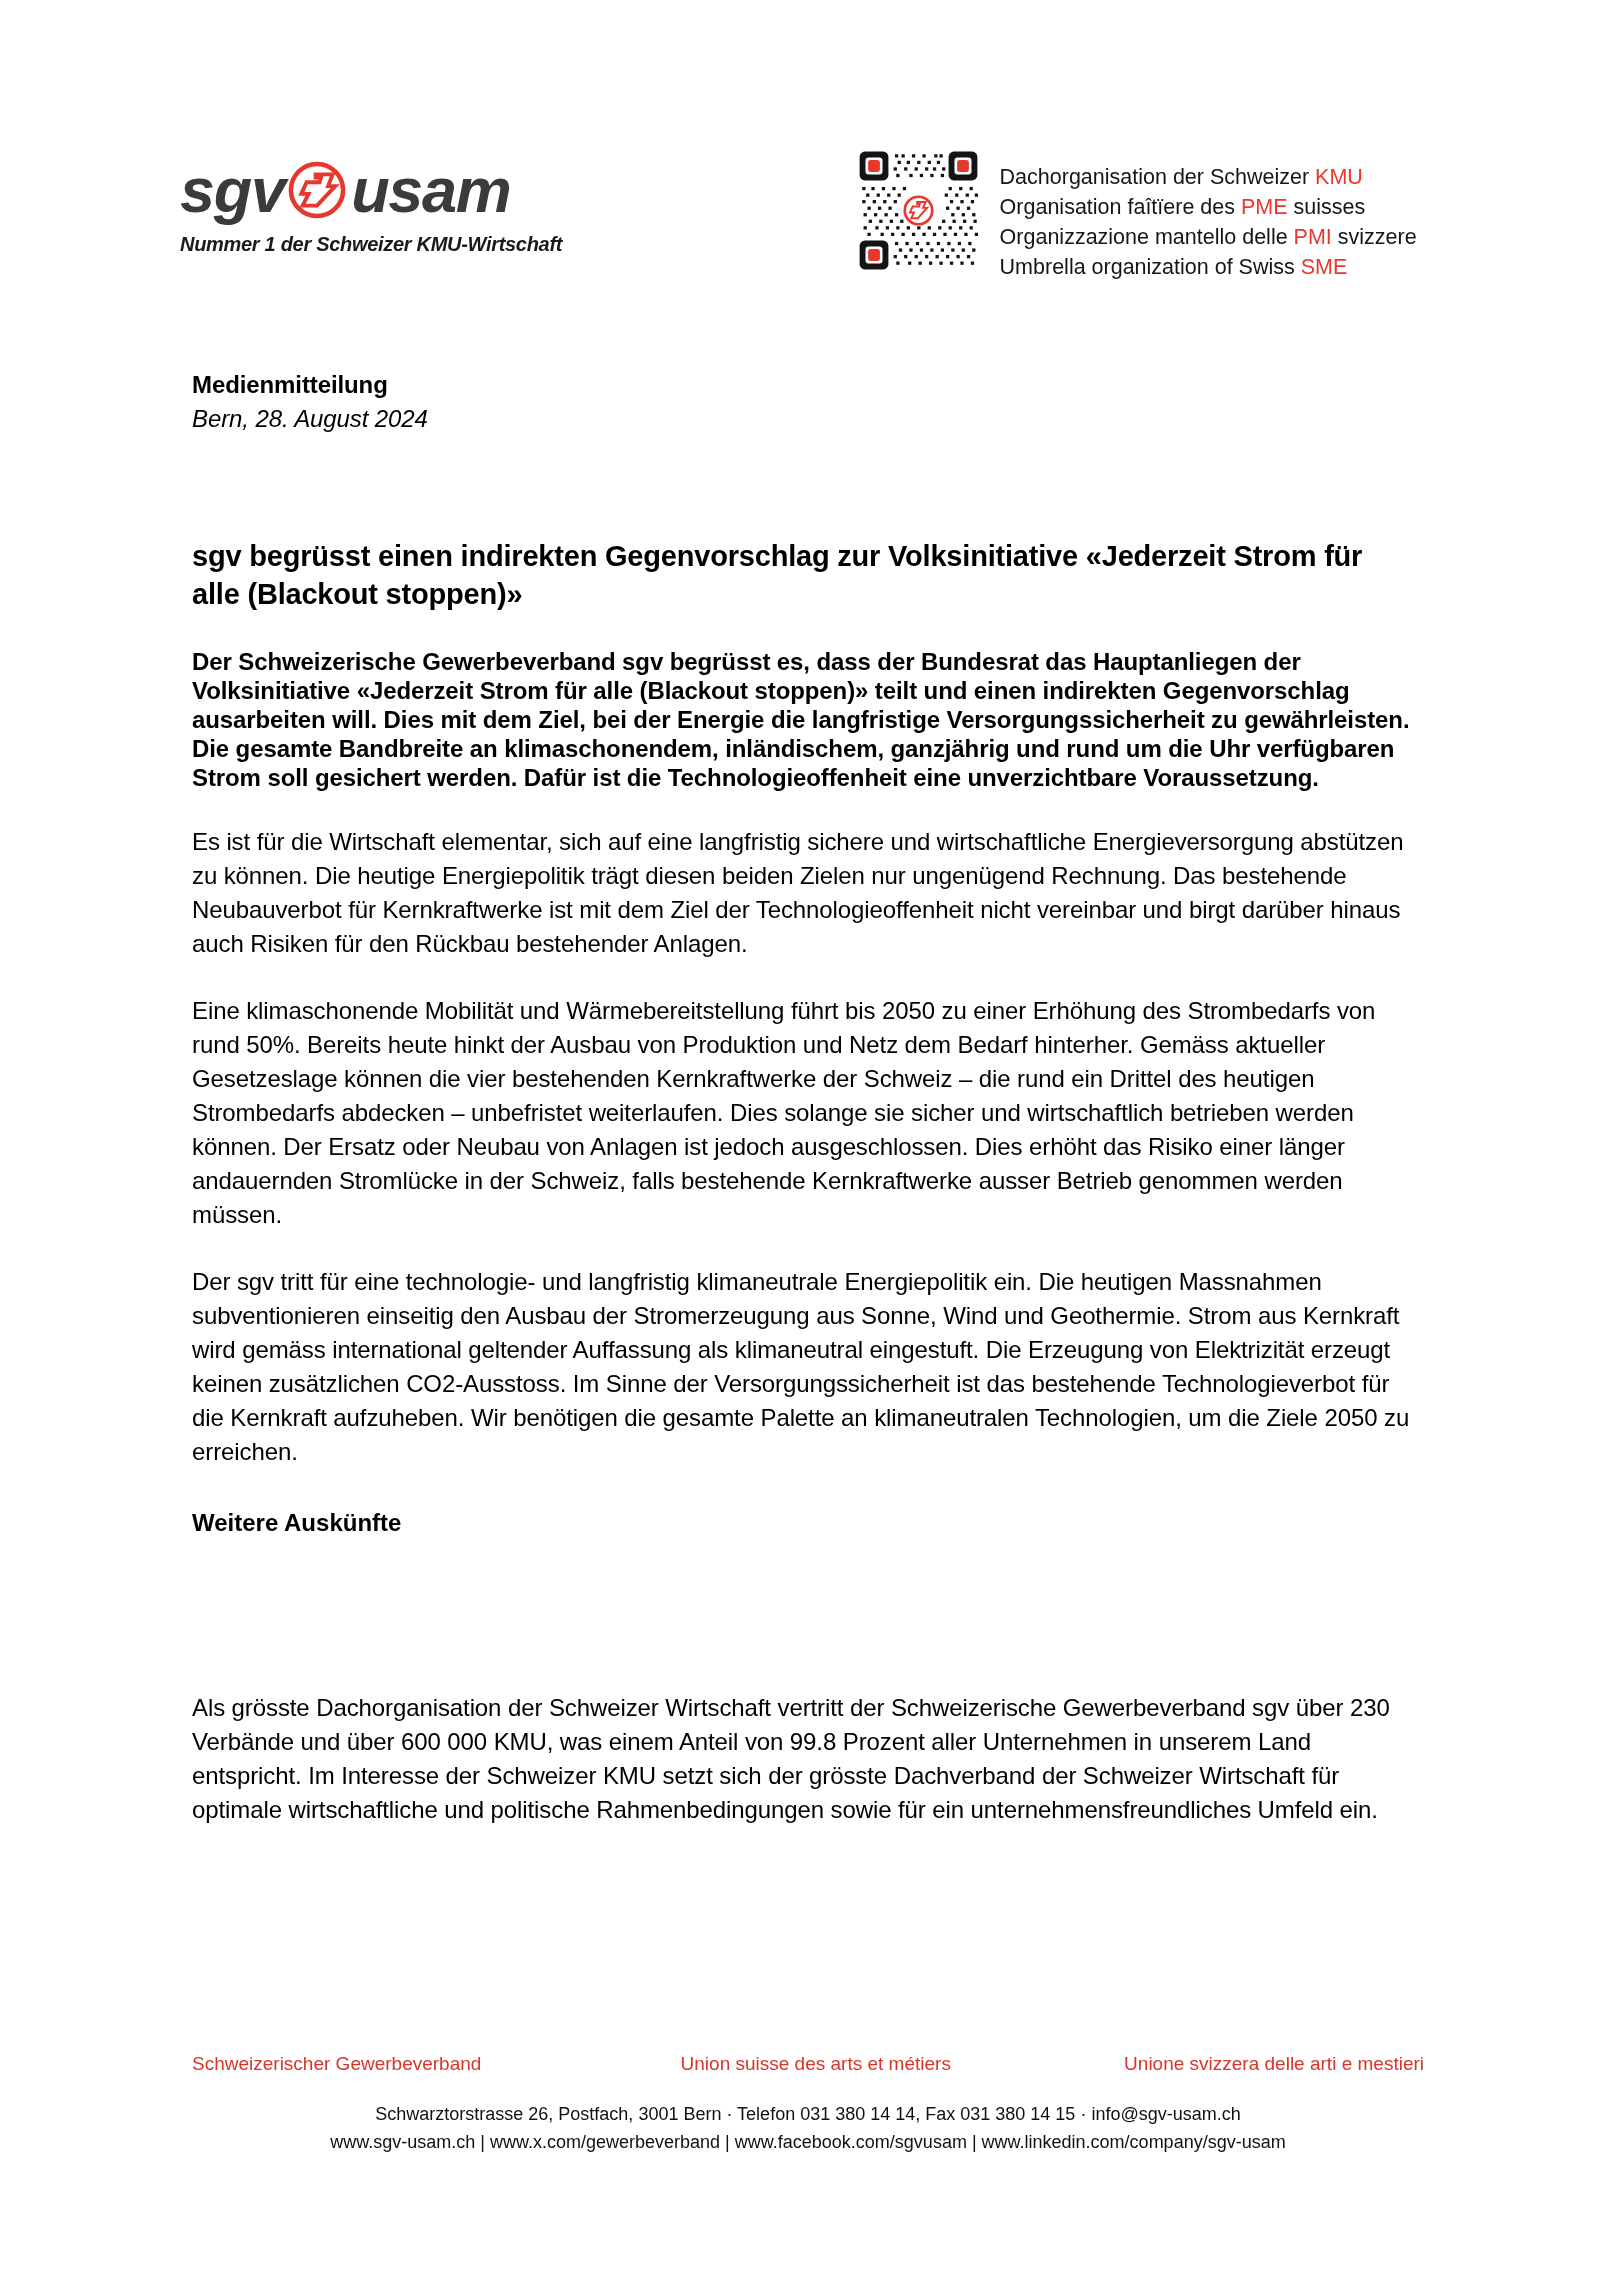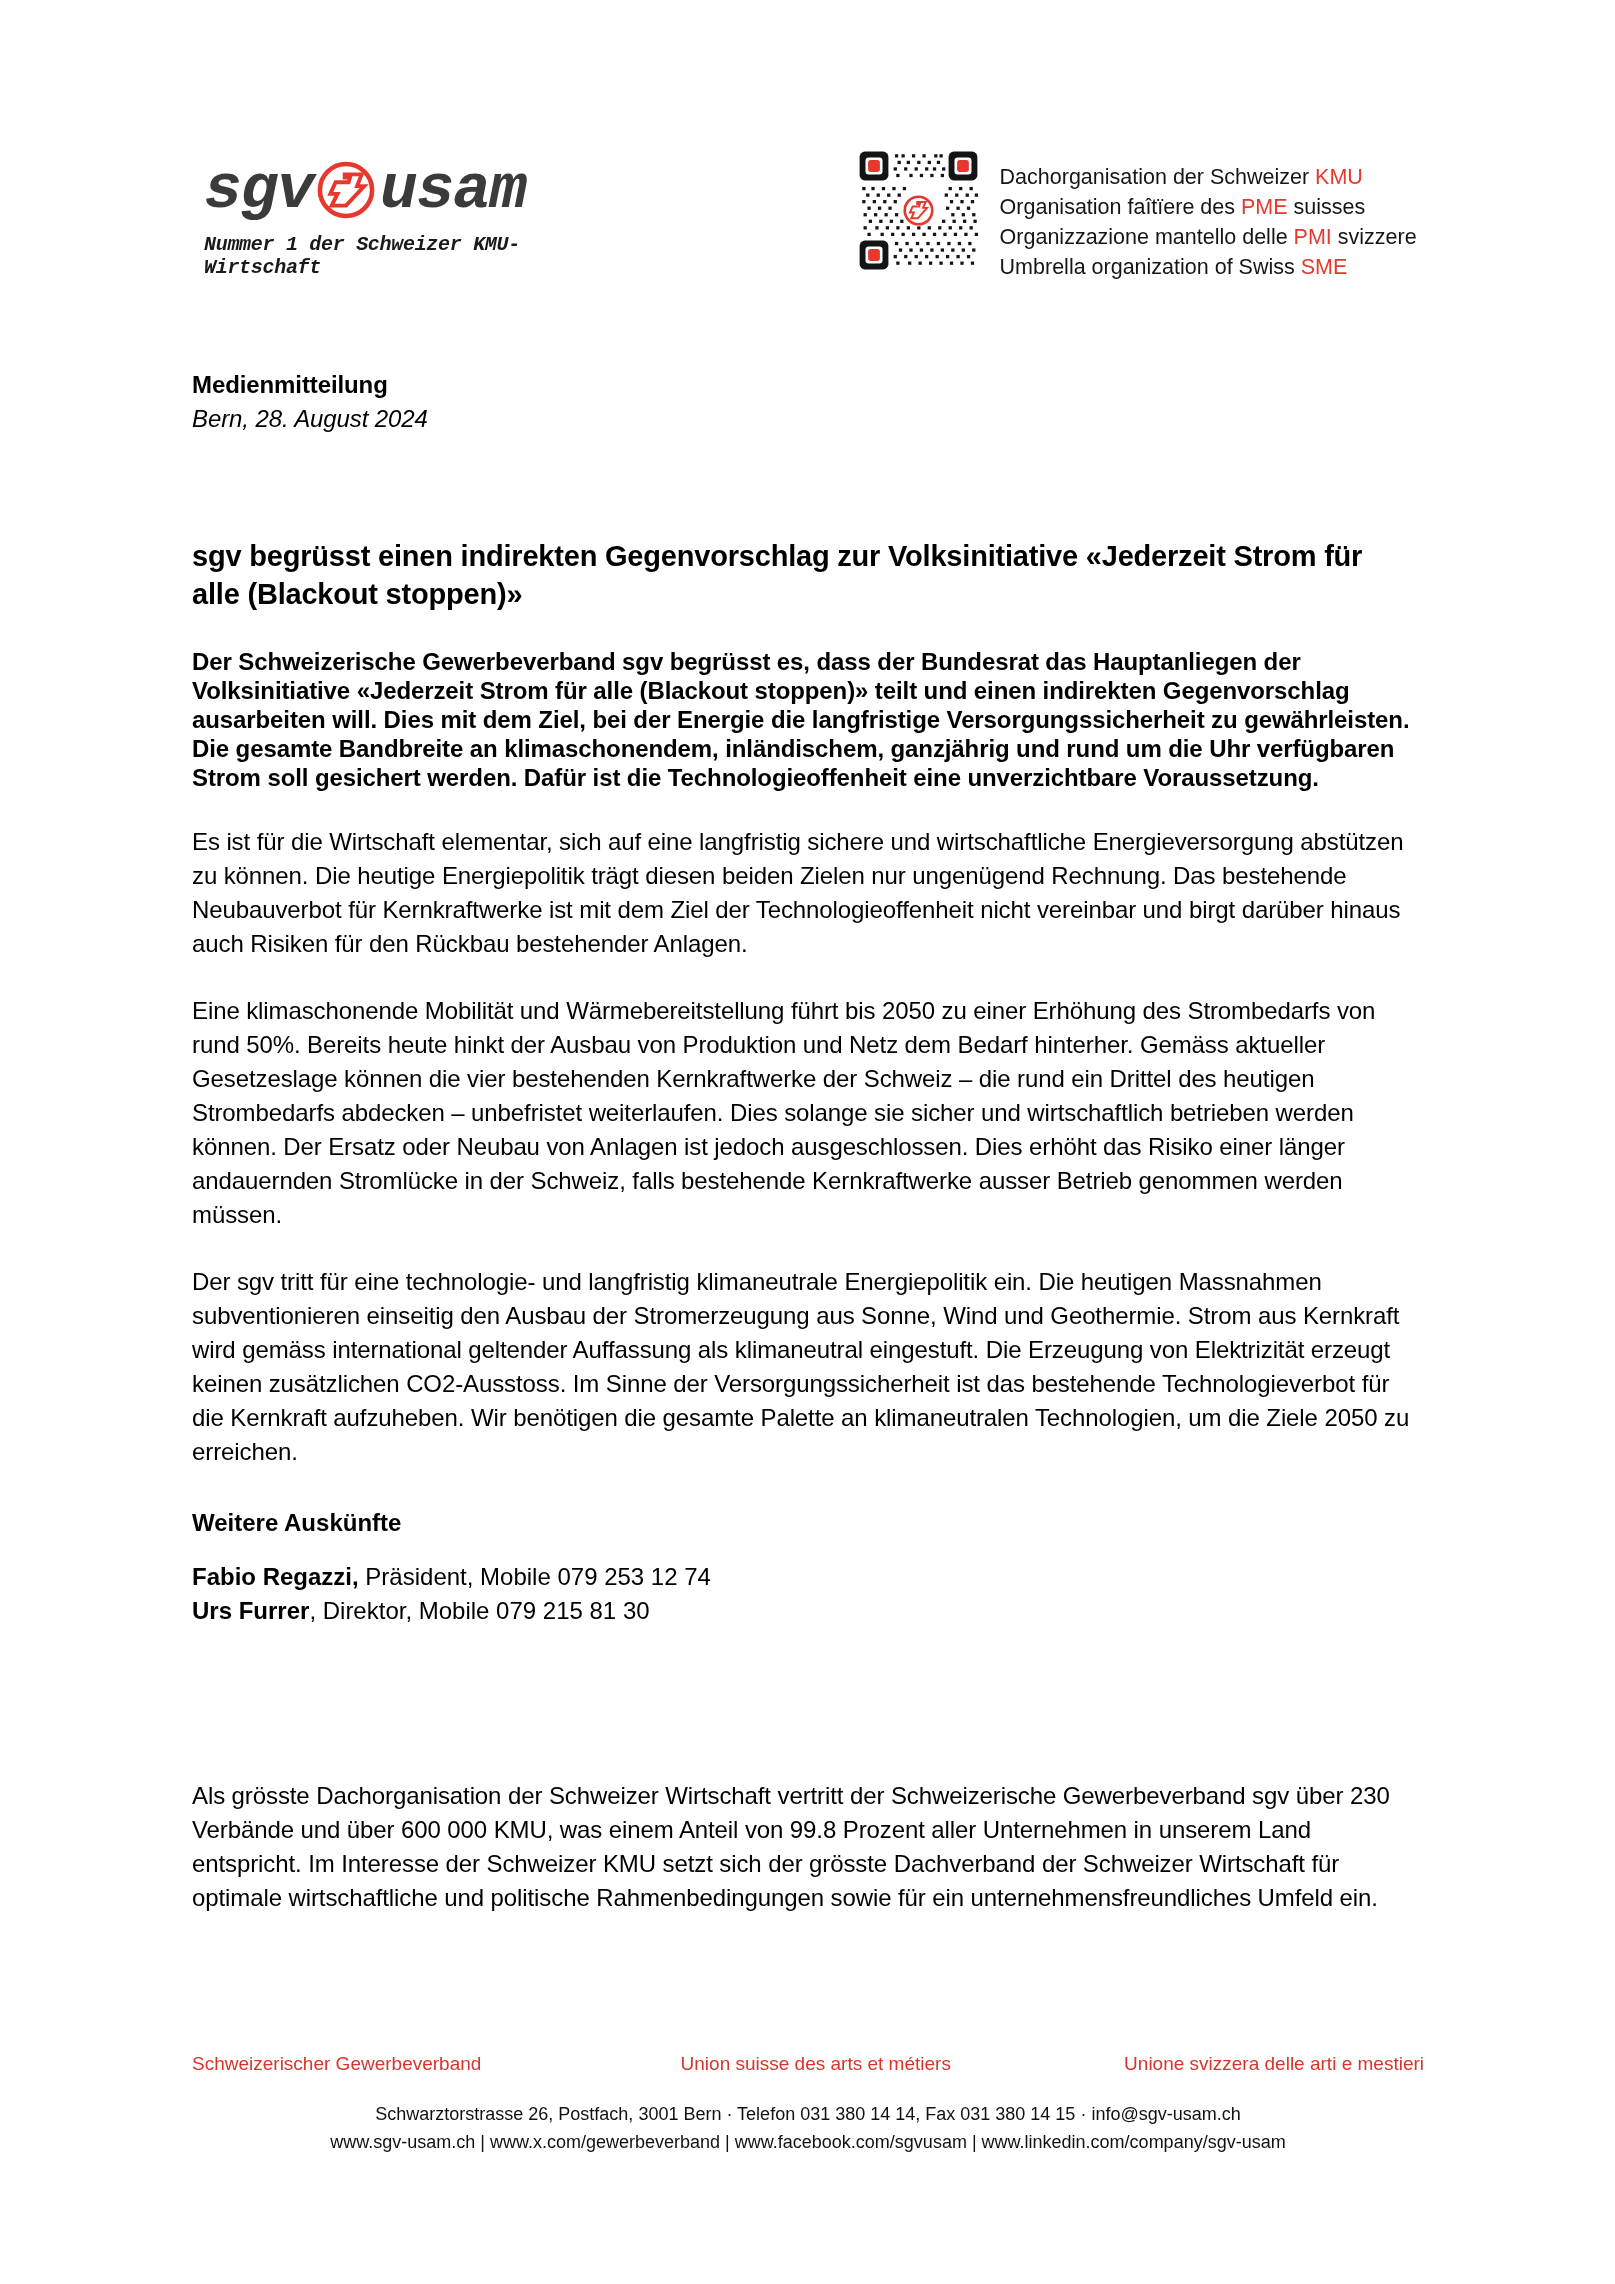--- a/index.html
+++ b/index.html
@@ -23,24 +23,23 @@
   
   .header {
     position: absolute;
     left: 0;
     top: 0;
     width: 1616px;
     height: 306px;
   }
   .logo-block {
     position: absolute;
-    left: 204px;
+    left: 180px;
     top: 155px;
     width: 391px;
-    font-family: Liberation Mono, monospace;
   }
   .logo-wordmark {
     display: flex;
     align-items: center;
     height: 70px;
     font-style: italic;
     font-weight: bold;
     font-size: 63px;
     letter-spacing: -1.3px;
     color: #3b3b3b;
@@ -382,24 +381,20 @@
     <h1 class="headline">sgv begrüsst einen indirekten Gegenvorschlag zur Volksinitiative «Jederzeit Strom für alle (Blackout stoppen)»</h1>
 
     <div class="lead">Der Schweizerische Gewerbeverband sgv begrüsst es, dass der Bundesrat das Hauptanliegen der Volksinitiative «Jederzeit Strom für alle (Blackout stoppen)» teilt und einen indirekten Gegenvorschlag ausarbeiten will. Dies mit dem Ziel, bei der Energie die langfristige Versorgungssicherheit zu gewährleisten. Die gesamte Bandbreite an klimaschonendem, inländischem, ganzjährig und rund um die Uhr verfügbaren Strom soll gesichert werden. Dafür ist die Technologieoffenheit eine unverzichtbare Voraussetzung.</div>
 
     <p class="para">Es ist für die Wirtschaft elementar, sich auf eine langfristig sichere und wirtschaftliche Energieversorgung abstützen zu können. Die heutige Energiepolitik trägt diesen beiden Zielen nur ungenügend Rechnung. Das bestehende Neubauverbot für Kernkraftwerke ist mit dem Ziel der Technologieoffenheit nicht vereinbar und birgt darüber hinaus auch Risiken für den Rückbau bestehender Anlagen.</p>
     <p class="para">Eine klimaschonende Mobilität und Wärmebereitstellung führt bis 2050 zu einer Erhöhung des Strombedarfs von rund 50%. Bereits heute hinkt der Ausbau von Produktion und Netz dem Bedarf hinterher. Gemäss aktueller Gesetzeslage können die vier bestehenden Kernkraftwerke der Schweiz – die rund ein Drittel des heutigen Strombedarfs abdecken – unbefristet weiterlaufen. Dies solange sie sicher und wirtschaftlich betrieben werden können. Der Ersatz oder Neubau von Anlagen ist jedoch ausgeschlossen. Dies erhöht das Risiko einer länger andauernden Stromlücke in der Schweiz, falls bestehende Kernkraftwerke ausser Betrieb genommen werden müssen.</p>
     <p class="para">Der sgv tritt für eine technologie- und langfristig klimaneutrale Energiepolitik ein. Die heutigen Massnahmen subventionieren einseitig den Ausbau der Stromerzeugung aus Sonne, Wind und Geothermie. Strom aus Kernkraft wird gemäss international geltender Auffassung als klimaneutral eingestuft. Die Erzeugung von Elektrizität erzeugt keinen zusätzlichen CO2-Ausstoss. Im Sinne der Versorgungssicherheit ist das bestehende Technologieverbot für die Kernkraft aufzuheben. Wir benötigen die gesamte Palette an klimaneutralen Technologien, um die Ziele 2050 zu erreichen.</p>
 
     <div class="subhead">Weitere Auskünfte</div>
 
-    <div class="contacts">
-      <div class="contact-line"><b>Fabio Regazzi,</b><span> Präsident, Mobile 079 253 12 74</span></div>
-      <div class="contact-line"><b>Urs Furrer</b><span>, Direktor, Mobile 079 215 81 30</span></div>
-    </div>
 
     <div class="boilerplate">Als grösste Dachorganisation der Schweizer Wirtschaft vertritt der Schweizerische Gewerbeverband sgv über 230 Verbände und über 600 000 KMU, was einem Anteil von 99.8 Prozent aller Unternehmen in unserem Land entspricht. Im Interesse der Schweizer KMU setzt sich der grösste Dachverband der Schweizer Wirtschaft für optimale wirtschaftliche und politische Rahmenbedingungen sowie für ein unternehmensfreundliches Umfeld ein.</div>
   </div>
 
   <div class="footer">
     <div class="footer-orgs">
       <span>Schweizerischer Gewerbeverband</span>
       <span>Union suisse des arts et métiers</span>
       <span>Unione svizzera delle arti e mestieri</span>
     </div>

